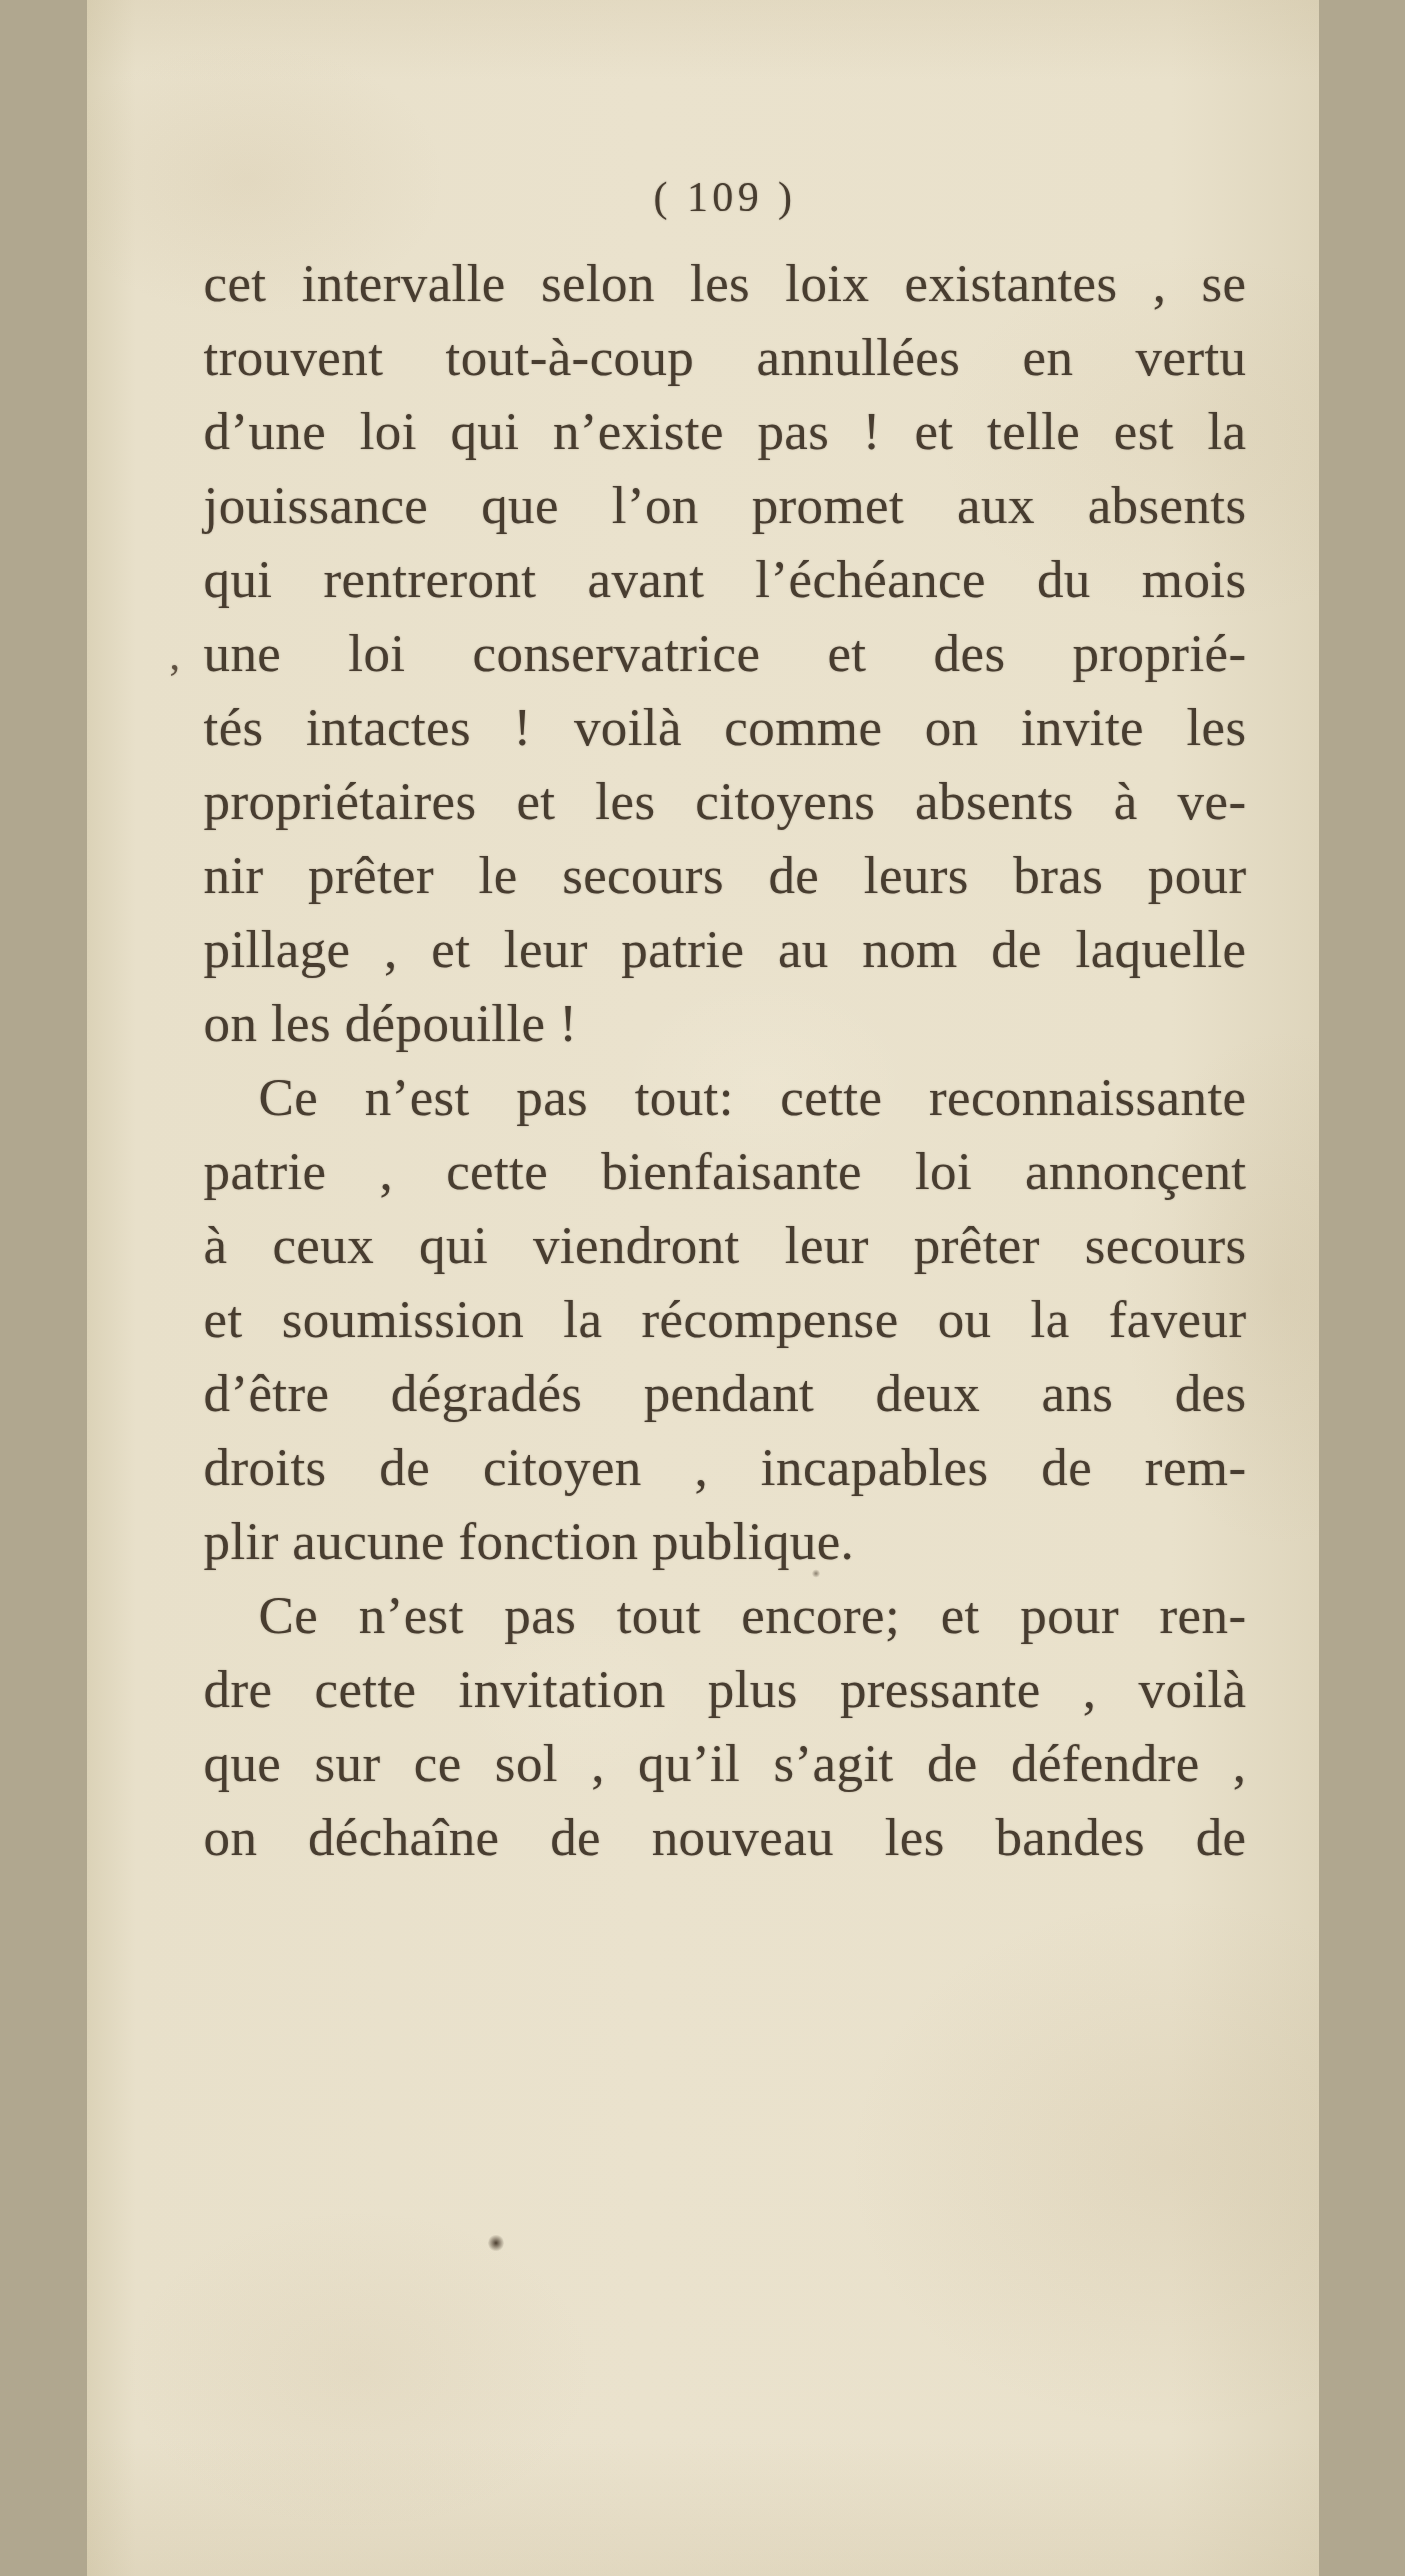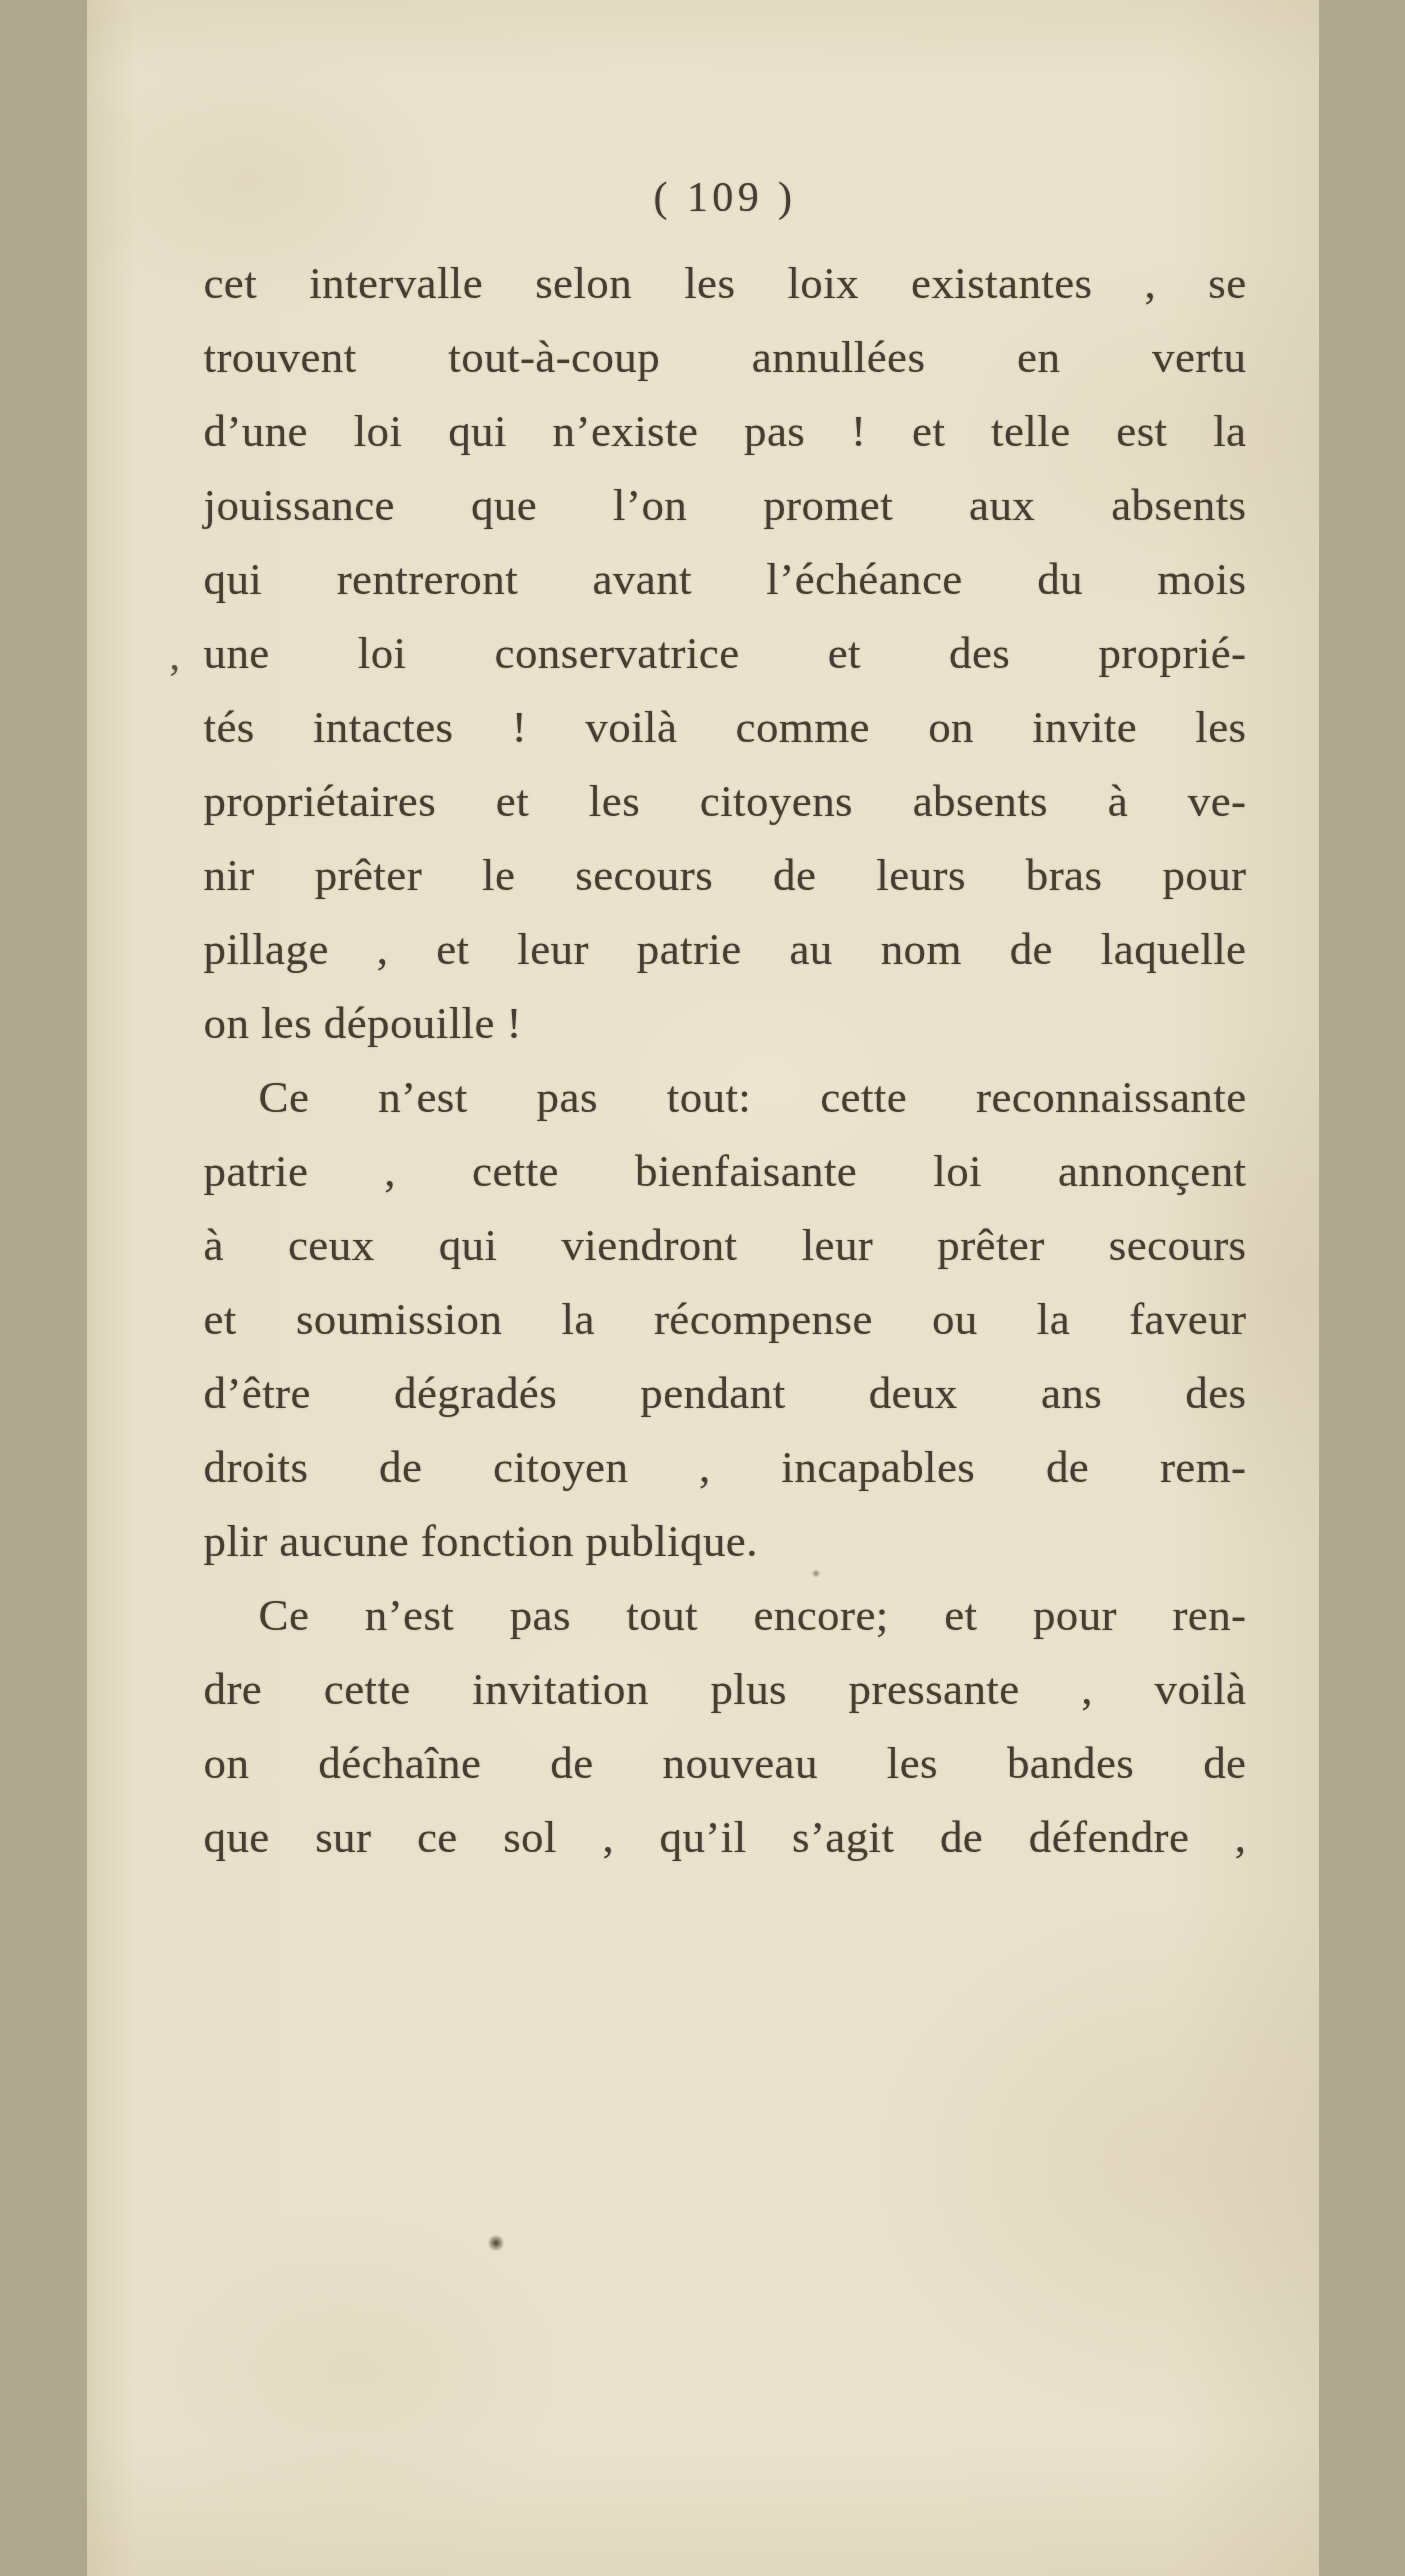--- a/index.html
+++ b/index.html
@@ -47,21 +47,21 @@
     position: absolute;
     top: 246px;
     left: 117px;
     width: 1043px;
   }
 
   .line {
     margin: 0;
     height: 74px;
     line-height: 74px;
-    font-size: 45px;
+    font-size: 53px;
     letter-spacing: 0.4px;
     white-space: nowrap;
     text-align: justify;
     text-align-last: justify;
     text-justify: inter-word;
     text-shadow: 0 0 1.8px rgba(72,61,48,0.40);
   }
   .line.flush  { text-align: left; text-align-last: left; }
   .line.indent { padding-left: 55px; }
   .seg.it { }
@@ -107,22 +107,22 @@
       <p class="line flush"><span class="seg">on les dépouille !</span></p>
       <p class="line indent"><span class="seg">Ce n’est pas tout: cette reconnaissante</span></p>
       <p class="line"><span class="seg it">patrie</span><span class="seg"> , cette bienfaisante </span><span class="seg it">loi </span><span class="seg">annonçent</span></p>
       <p class="line"><span class="seg">à ceux qui viendront leur prêter secours</span></p>
       <p class="line"><span class="seg">et soumission la récompense ou la faveur</span></p>
       <p class="line"><span class="seg">d’être dégradés pendant deux ans des</span></p>
       <p class="line"><span class="seg it">droits de citoyen , incapables de rem-</span></p>
       <p class="line flush"><span class="seg it">plir aucune fonction publique.</span></p>
       <p class="line indent"><span class="seg">Ce n’est pas tout encore; et pour ren-</span></p>
       <p class="line"><span class="seg">dre cette invitation plus pressante , voilà</span></p>
+      <p class="line"><span class="seg">que sur ce </span><span class="seg it">sol </span><span class="seg">, qu’il s’agit de </span><span class="seg it">défendre </span><span class="seg">,</span></p>
       <p class="line"><span class="seg">on déchaîne de nouveau les bandes de</span></p>
-      <p class="line"><span class="seg">que sur ce </span><span class="seg it">sol </span><span class="seg">, qu’il s’agit de </span><span class="seg it">défendre </span><span class="seg">,</span></p>
     </main>
 
   <span class="margin-mark">,</span>
 
   <span class="speck speck-a"></span>
   <span class="speck speck-b"></span>
   <span class="speck speck-c"></span>
   <span class="speck speck-d"></span>
 </div>
 

